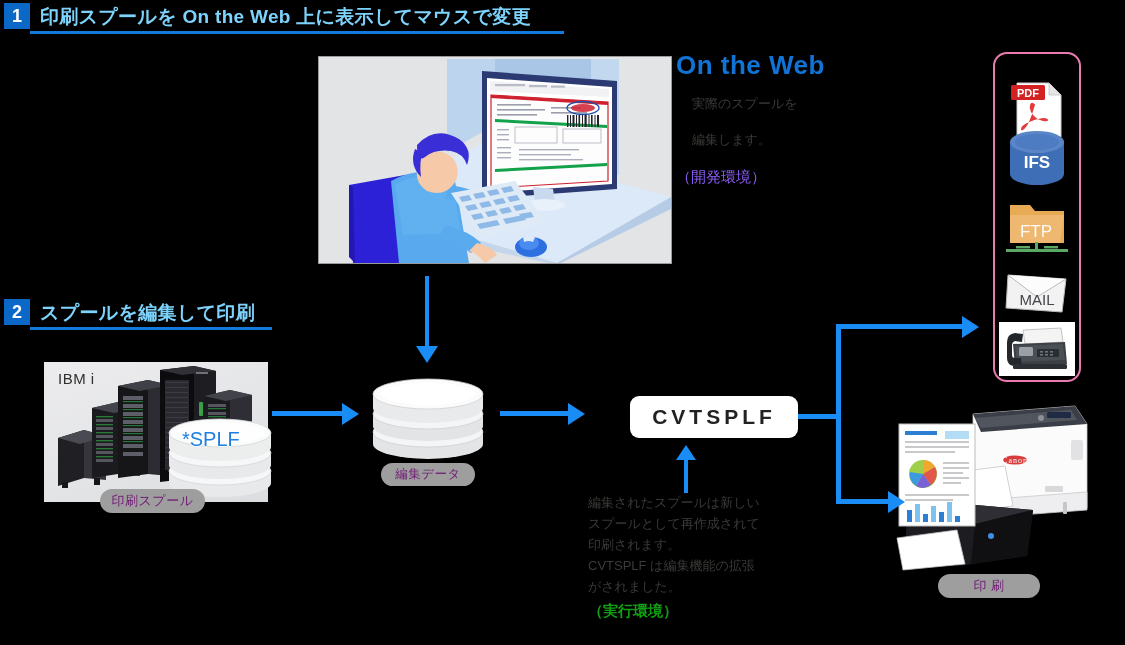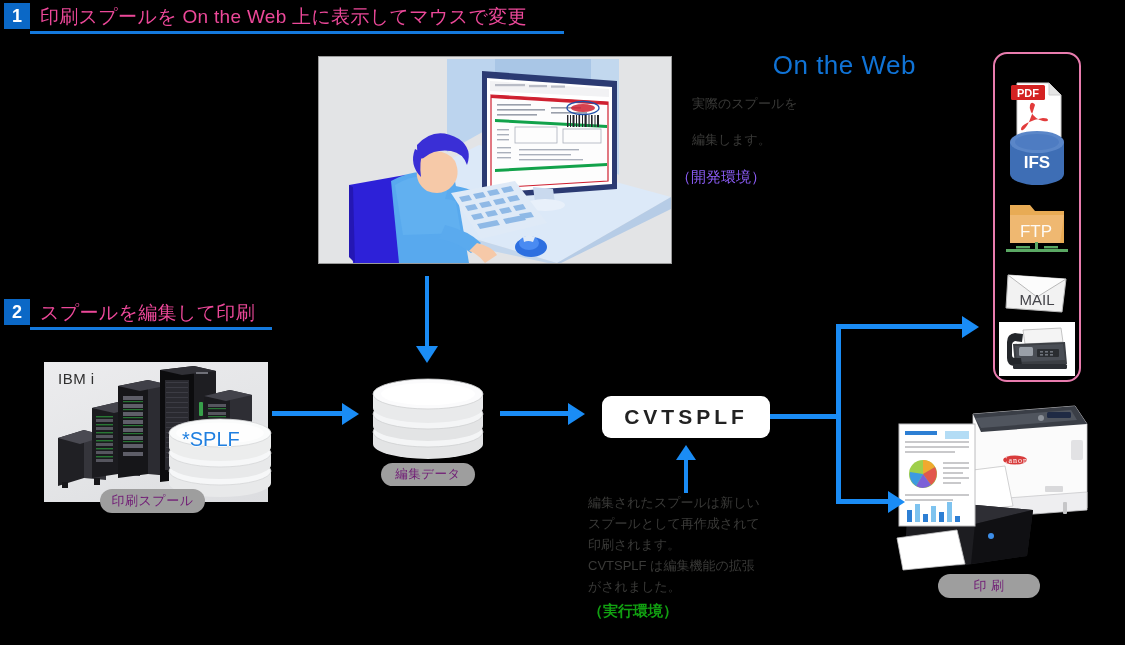--- a/index.html
+++ b/index.html
@@ -20,37 +20,37 @@
   .sec-num {
     position: absolute; left: 0; top: 0;
     width: 26px; height: 26px;
     background: #0b68c6;
     color: #fff; font-size: 18px; font-weight: 700;
     display: flex; align-items: center; justify-content: center;
     line-height: 1;
   }
   .sec-title {
     position: absolute; left: 36px; top: 1px;
-    color: #ec4899; font-size: 19px; font-weight: 400;
+    color: #7dd3fc; font-size: 19px; font-weight: 700;
     white-space: nowrap; letter-spacing: .3px;
   }
   .sec-rule {
     position: absolute; left: 26px; height: 3px;
     background: #1479dd;
   }
   #sec1 { left: 4px; top: 3px; width: 560px; }
   #sec1 .sec-rule { top: 28px; width: 534px; }
   #sec2 { left: 4px; top: 299px; width: 268px; }
   #sec2 .sec-rule { top: 28px; width: 242px; }
 
   
   #otw { position: absolute; left: 676px; top: 52px; width: 240px; }
   #otw .otw-title {
-    color: #1073d6; font-size: 26px; font-weight: 400;
-    letter-spacing: .5px; margin: 0 0 10px 0; line-height: 1; text-align: right;
+    color: #1073d6; font-size: 26px; font-weight: 700;
+    letter-spacing: .5px; margin: 0 0 10px 0; line-height: 1;
   }
   #otw .otw-body {
     color: #3a3a38; font-size: 13px; line-height: 1.55; margin: 16px;
   }
   #otw .otw-env {
     color: #8b5cf6; font-size: 15px; font-weight: 400;
     margin-top: 4px; line-height: 1.4;
   }
 
   
@@ -441,21 +441,21 @@
       <ellipse cx="60" cy="56" rx="55" ry="15" fill="#f4f5f6" stroke="#cfd0d2" stroke-width=".8"></ellipse>
       <path d="M5 38 L5 50 a55 15 0 0 0 110 0 L115 38 Z" fill="#e3e4e5"></path>
       <ellipse cx="60" cy="38" rx="55" ry="15" fill="#f4f5f6" stroke="#cfd0d2" stroke-width=".8"></ellipse>
       <path d="M5 18 L5 32 a55 15 0 0 0 110 0 L115 18 Z" fill="#e9eaeb"></path>
       <ellipse cx="60" cy="18" rx="55" ry="15" fill="#fbfbfc" stroke="#cfd0d2" stroke-width=".8"></ellipse>
       <ellipse cx="60" cy="18" rx="47" ry="11" fill="#ffffff"></ellipse>
     </svg>
   </div>
   <div class="pill" id="pill-editdata">編集データ</div>
 
-  <div style="position:absolute; left:602px; top:396px; width:168px; height:42px;
+  <div style="position:absolute; left:630px; top:396px; width:168px; height:42px;
               background:#ffffff; border-radius:9px; display:flex; align-items:center;
               justify-content:center; z-index:6;">
     <span style="font-size:21px; font-weight:700; letter-spacing:4px; color:#222;">CVTSPLF</span>
   </div>
 
   <div id="desc">
     <p>編集されたスプールは新しい</p>
     <p>スプールとして再作成されて</p>
     <p>印刷されます。</p>
     <p>CVTSPLF は編集機能の拡張</p>

